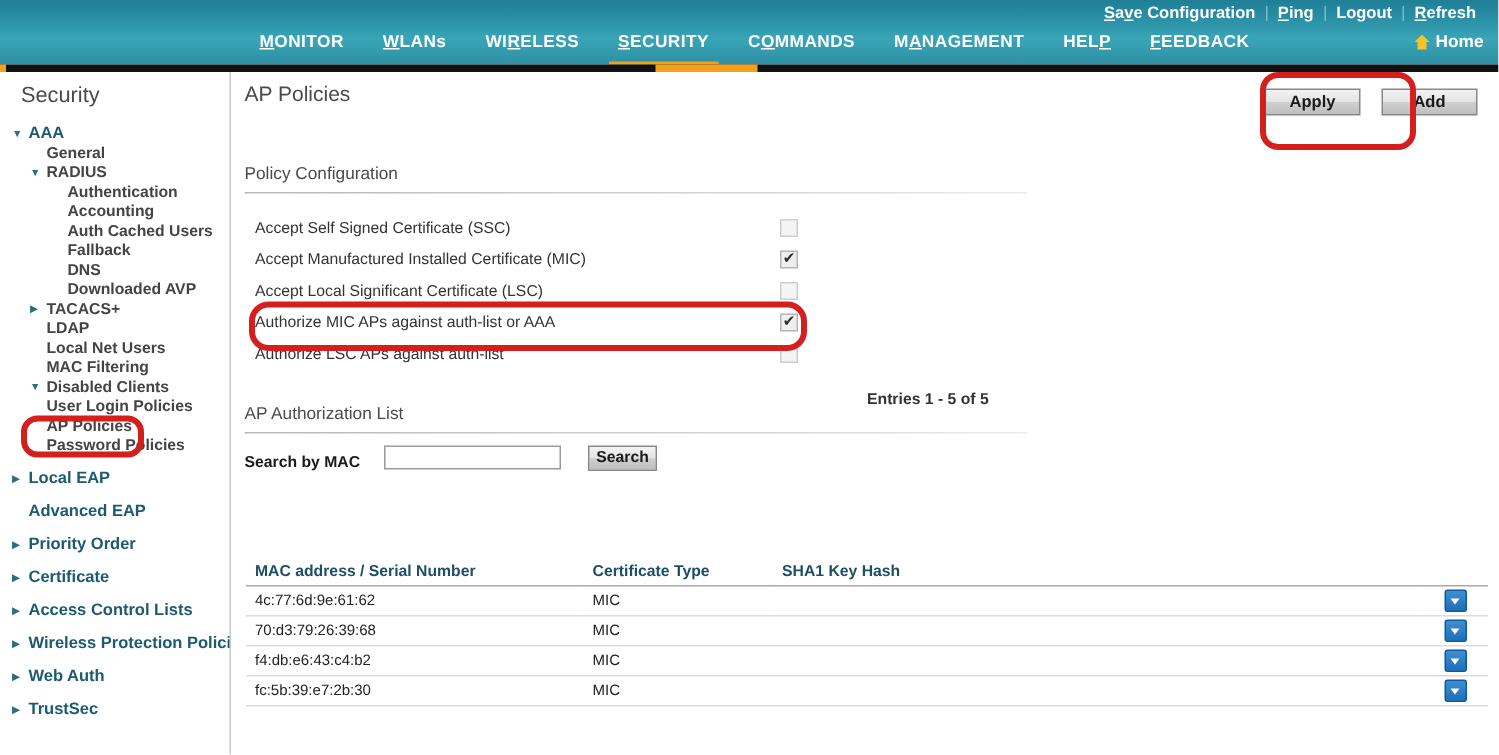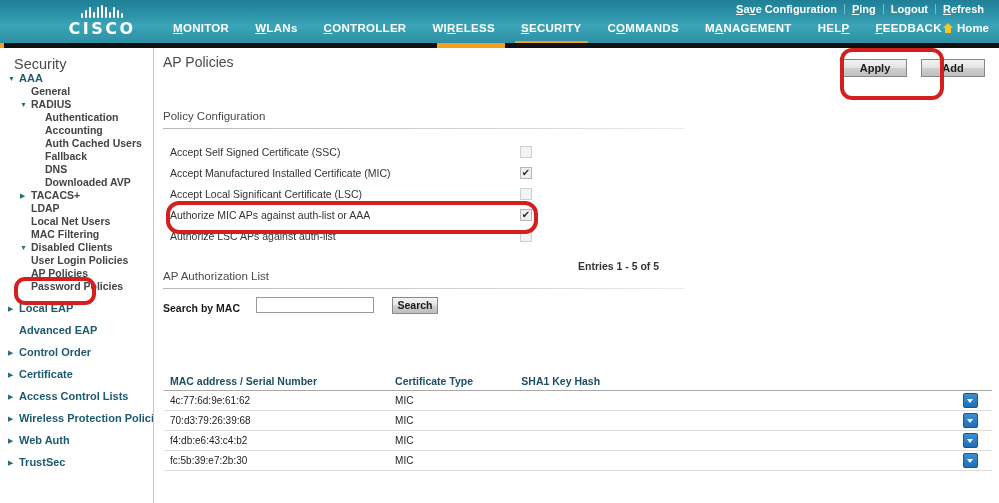--- a/index.html
+++ b/index.html
@@ -82,21 +82,21 @@
 
   
   .sidebar {
     position: absolute; left: 0; top: 48px; width: 153px; height: 455px;
     background: #ffffff; border-right: 1px solid #c9c9c9;
     overflow: hidden;
   }
   .side-title {
     font-size: 14.5px; color: #4a4a4a; padding: 8px 0 0 14px; font-weight: normal;
   }
-  .side-list { }
+  .side-list { margin-top: 11px; }
   .side-row {
     display: flex; align-items: flex-start; font-size: 10.5px;
     line-height: 13px; padding: 0 0 0 8px; min-height: 13px; cursor: pointer;
   }
   .side-row.lvl1 { padding-left: 8px; }
   .side-row.lvl2 { padding-left: 20px; }
   .side-row.lvl3 { padding-left: 34px; }
   .side-row .arw {
     width: 9px; flex: 0 0 9px; color: #2b6e7e; font-size: 7px; line-height: 13px;
     margin-right: 2px; text-align: left;
@@ -219,41 +219,24 @@
     <div class="hdr-utility">
       <a><u>S</u><span title="Save Configuration">a</span><u>v</u>e Configuration</a>
       <span class="sep"></span>
       <a><u>P</u>ing</a>
       <span class="sep"></span>
       <a>Logout</a>
       <span class="sep"></span>
       <a><u>R</u>efresh</a>
     </div>
 
-    <div class="cisco-logo">
-      <div class="cisco-bars">
-        <span style="height:5px"></span>
-          <span style="height:8px"></span>
-          <span style="height:11px"></span>
-        <span style="height:6px"></span>
-          <span style="height:11px"></span>
-          <span style="height:13px"></span>
-        <span style="height:11px"></span>
-          <span style="height:6px"></span>
-          <span style="height:11px"></span>
-        <span style="height:8px"></span>
-          <span style="height:5px"></span>
-      </div>
-      <div class="cisco-word">CISCO</div>
-    </div>
 
     <div class="nav">
       <div class="nav-item"><u>M</u>ONITOR</div>
       <div class="nav-item"><u>W</u>LANs</div>
-      <div class="nav-item"><u>C</u>ONTROLLER</div>
       <div class="nav-item">WI<u>R</u>ELESS</div>
       <div class="nav-item active"><u>S</u>ECURITY</div>
       <div class="nav-item">C<u>O</u>MMANDS</div>
       <div class="nav-item">M<u>A</u>NAGEMENT</div>
       <div class="nav-item">HEL<u>P</u></div>
       <div class="nav-item"><u>F</u>EEDBACK</div>
     </div>
 
     <div class="home-link">
       <span class="home-ico"></span>
@@ -339,21 +322,21 @@
         <div class="side-row lvl1 bold sp">
           <span class="arw">▶</span>
           <span class="lbl">Local EAP</span>
         </div>
         <div class="side-row lvl1 bold sp">
           <span class="arw none"></span>
           <span class="lbl">Advanced EAP</span>
         </div>
         <div class="side-row lvl1 bold sp">
           <span class="arw">▶</span>
-          <span class="lbl">Control Order</span>
+          <span class="lbl">Priority Order</span>
         </div>
         <div class="side-row lvl1 bold sp">
           <span class="arw">▶</span>
           <span class="lbl">Certificate</span>
         </div>
         <div class="side-row lvl1 bold sp">
           <span class="arw">▶</span>
           <span class="lbl">Access Control Lists</span>
         </div>
         <div class="side-row lvl1 bold sp">

